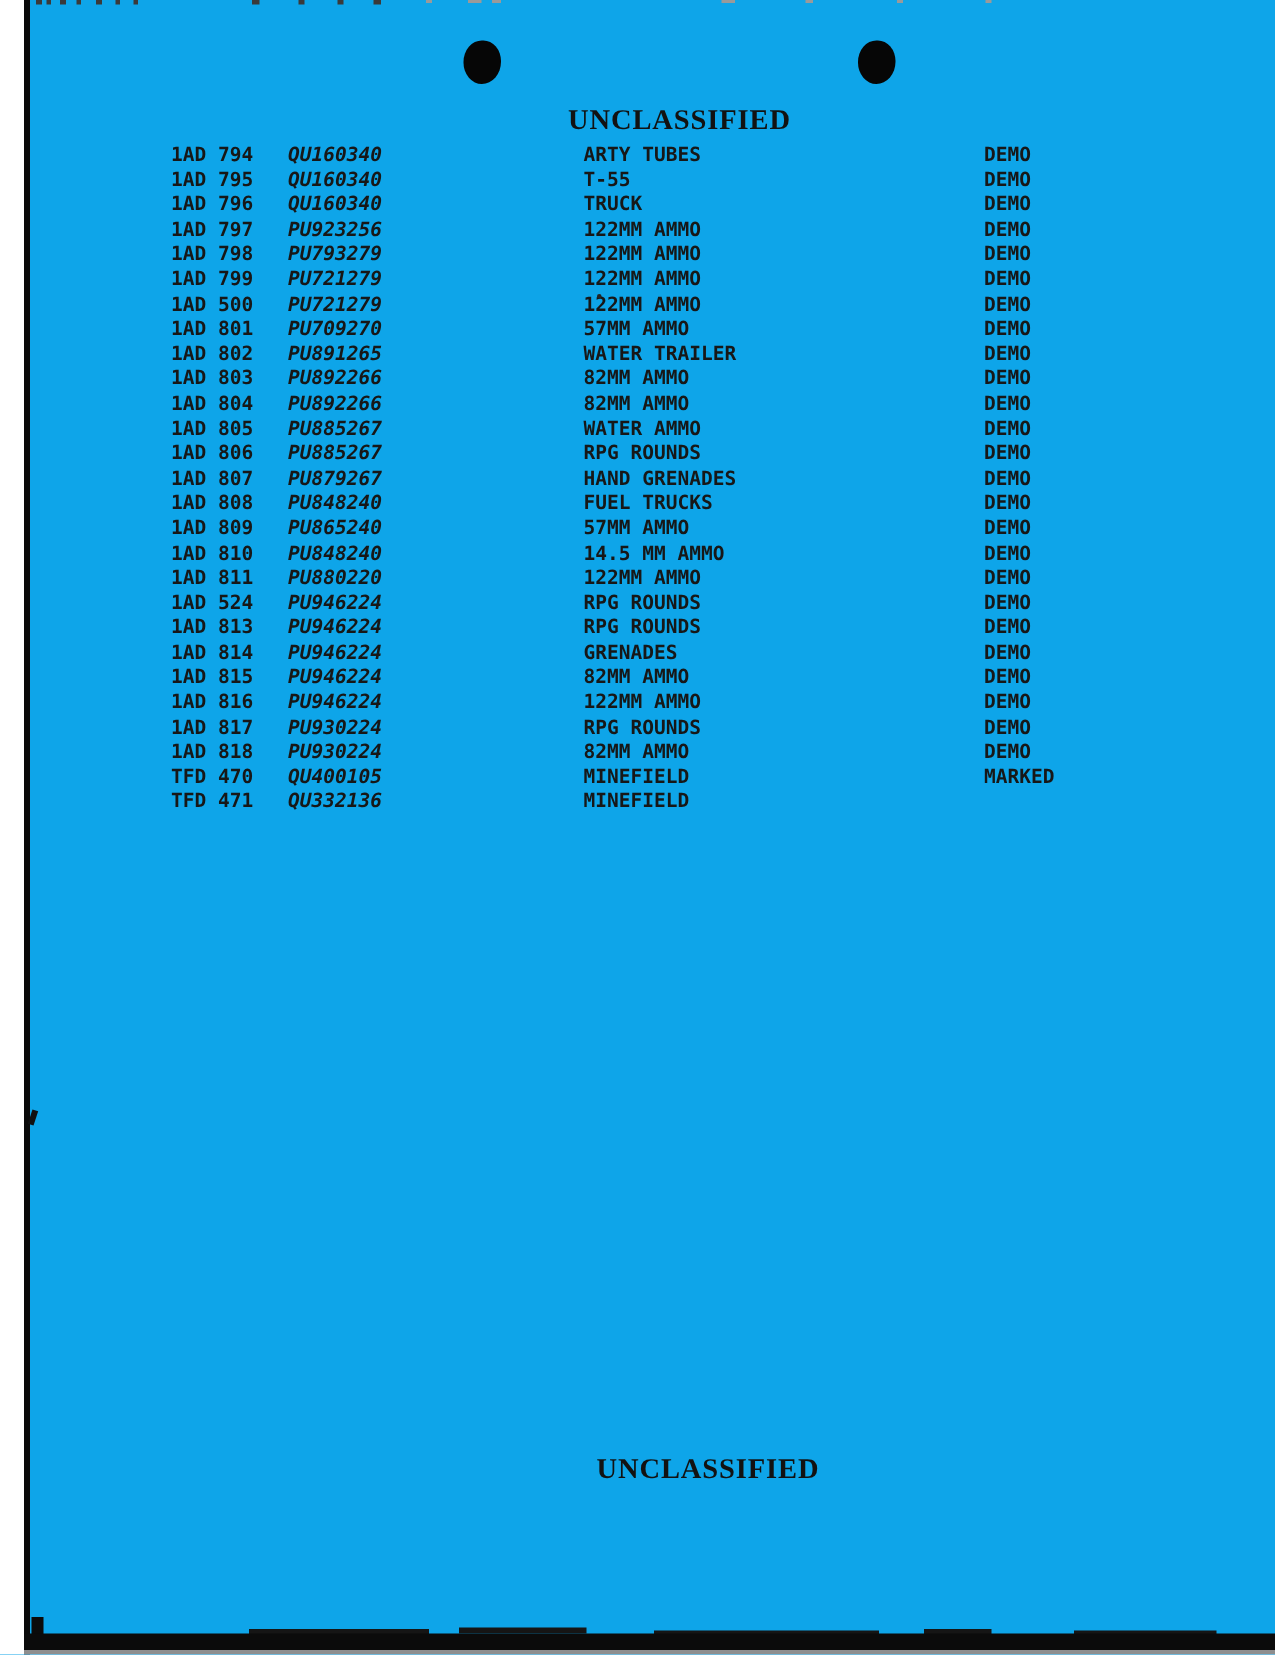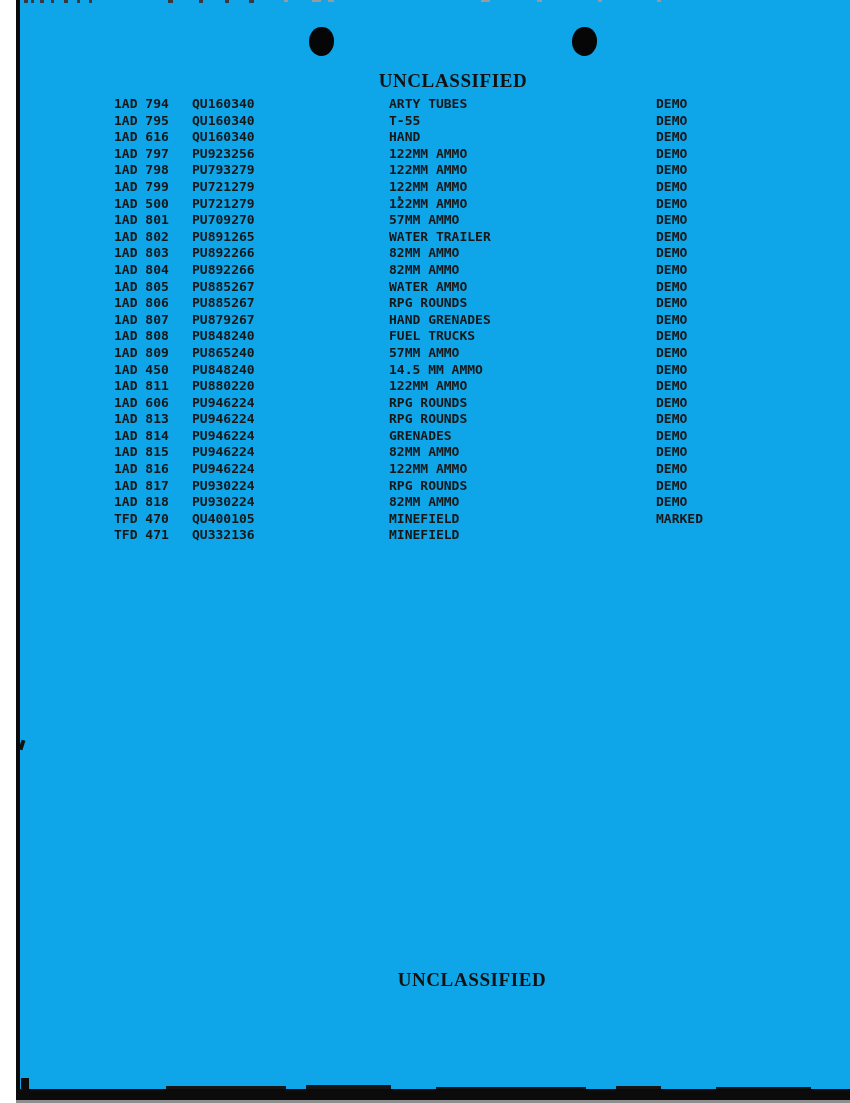--- a/index.html
+++ b/index.html
@@ -42,21 +42,21 @@
   .row { position: relative; height: 16.6px; }
   .c {
     position: absolute; top: 0;
     font-family: "DejaVu Sans Mono", monospace;
     font-size: 13px; font-weight: bold;
     line-height: 16.6px;
     color: #171717;
     white-space: pre;
   }
   .c1 { left: 0; }
-  .c2 { left: 78px; }
+  .c2 { left: 78px; font-style: italic; }
   .c3 { left: 275px; }
   .c4 { left: 502px; padding-left: 40px; }
 
   
   .stray-dot { position: absolute; left: 382px; top: 196px; width: 3px; height: 3px; background: #242424; border-radius: 50%; }
 
   
   .bar-main { position: absolute; left: 0; top: 1089px; width: 850px; height: 11px; background: #0b0b0b; }
   .bar-gray { position: absolute; left: 0; top: 1100px; width: 850px; height: 3px; background: #8e8e8e; }
   .jag { position: absolute; background: #151515; height: 4px; }
@@ -102,23 +102,23 @@
     <span class="c c3">ARTY TUBES</span>
     <span class="c c4">DEMO</span>
   </div>
       <div class="row">
     <span class="c c1">1AD 795</span>
     <span class="c c2">QU160340</span>
     <span class="c c3">T-55</span>
     <span class="c c4">DEMO</span>
   </div>
       <div class="row">
-    <span class="c c1">1AD 616</span>
+    <span class="c c1">1AD 796</span>
     <span class="c c2">QU160340</span>
-    <span class="c c3">HAND</span>
+    <span class="c c3">TRUCK</span>
     <span class="c c4">DEMO</span>
   </div>
       <div class="row">
     <span class="c c1">1AD 797</span>
     <span class="c c2">PU923256</span>
     <span class="c c3">122MM AMMO</span>
     <span class="c c4">DEMO</span>
   </div>
       <div class="row">
     <span class="c c1">1AD 798</span>
@@ -186,33 +186,33 @@
     <span class="c c3">FUEL TRUCKS</span>
     <span class="c c4">DEMO</span>
   </div>
       <div class="row">
     <span class="c c1">1AD 809</span>
     <span class="c c2">PU865240</span>
     <span class="c c3">57MM AMMO</span>
     <span class="c c4">DEMO</span>
   </div>
       <div class="row">
-    <span class="c c1">1AD 450</span>
+    <span class="c c1">1AD 810</span>
     <span class="c c2">PU848240</span>
     <span class="c c3">14.5 MM AMMO</span>
     <span class="c c4">DEMO</span>
   </div>
       <div class="row">
     <span class="c c1">1AD 811</span>
     <span class="c c2">PU880220</span>
     <span class="c c3">122MM AMMO</span>
     <span class="c c4">DEMO</span>
   </div>
       <div class="row">
-    <span class="c c1">1AD 606</span>
+    <span class="c c1">1AD 524</span>
     <span class="c c2">PU946224</span>
     <span class="c c3">RPG ROUNDS</span>
     <span class="c c4">DEMO</span>
   </div>
       <div class="row">
     <span class="c c1">1AD 813</span>
     <span class="c c2">PU946224</span>
     <span class="c c3">RPG ROUNDS</span>
     <span class="c c4">DEMO</span>
   </div>

